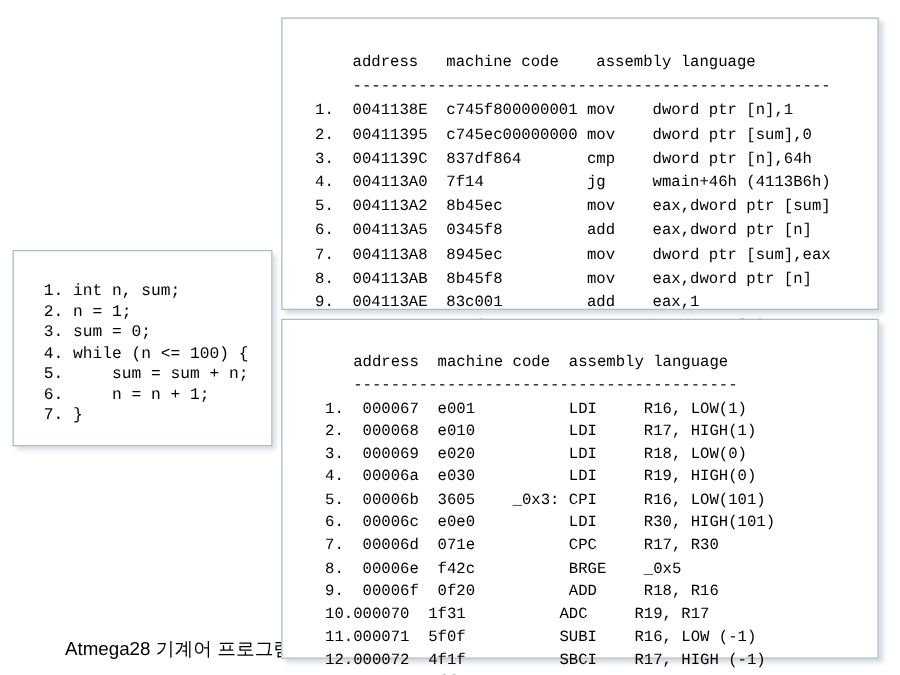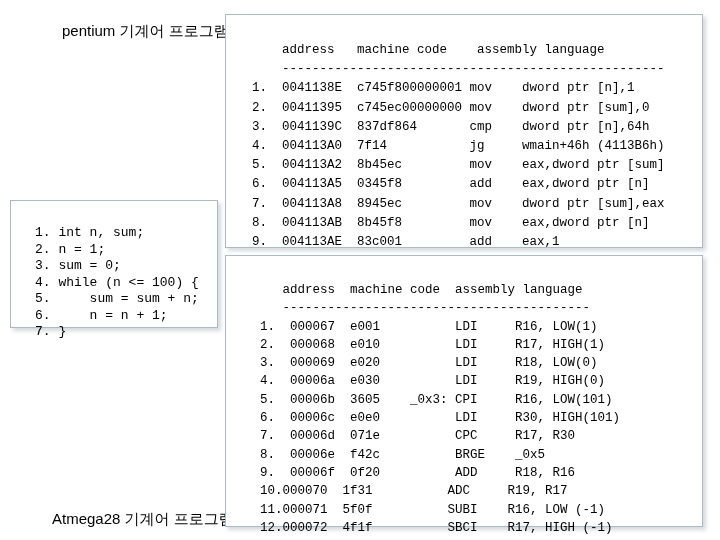--- a/index.html
+++ b/index.html
@@ -41,21 +41,21 @@
     color: #000000;
     font-family: "Liberation Mono", "DejaVu Sans Mono", monospace;
     white-space: pre;
   }
 
   
   #box-c-source {
     left: 10px;
     top: 200px;
     width: 208px;
-    height: 128px;
+    height: 157px;
   }
   #box-c-source pre {
     padding: 8px 0 0 8px;
     font-size: 13px;
     line-height: 16.5px;
   }
 
   
   #box-pentium {
     left: 225px;
@@ -80,21 +80,20 @@
     padding: 9px 0 0 18px;
     font-size: 12.5px;
     line-height: 18.3px;
   }
 </style>
 </head>
 <body>
 
 <div id="slide">
 
-  <div class="label" id="label-pentium">pentium 기계어 프로그램</div>
 
   <div class="label" id="label-atmega">Atmega28 기계어 프로그램</div>
 
   <div class="code-box" id="box-c-source">
     <pre>1. int n, sum;
 2. n = 1;
 3. sum = 0;
 4. while (n &lt;= 100) {
 5.     sum = sum + n;
 6.     n = n + 1;

